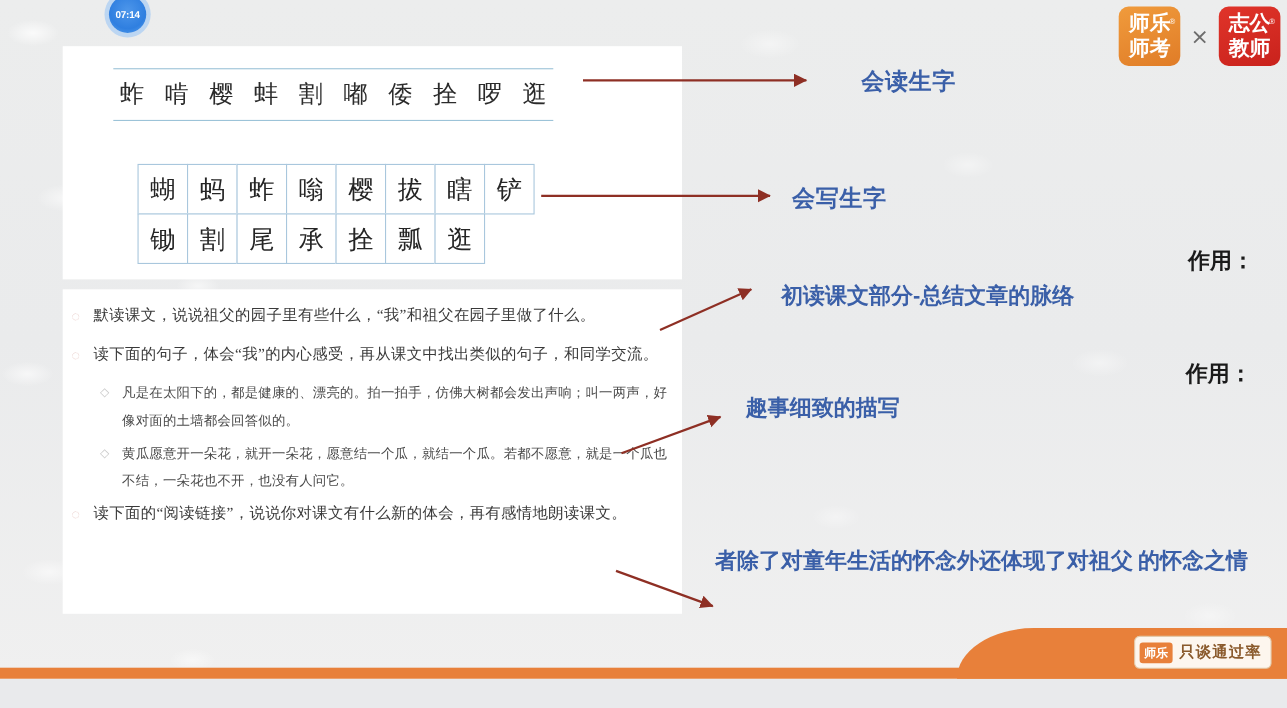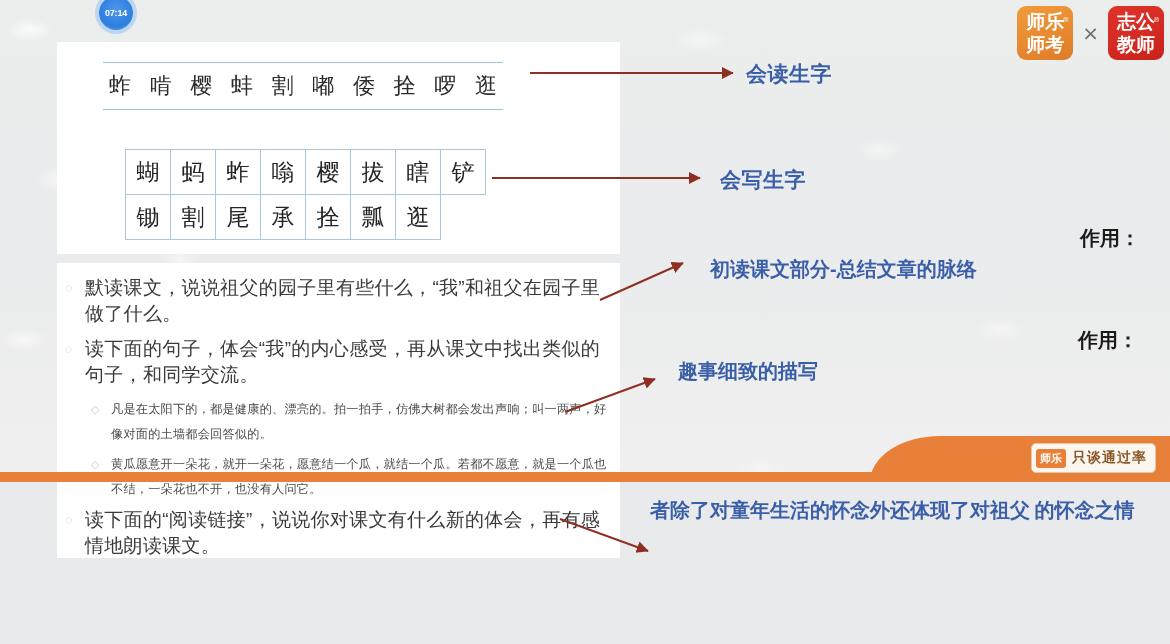--- a/index.html
+++ b/index.html
@@ -9,21 +9,21 @@
   }
   body {
     width: 1170px;
     height: 644px;
     overflow: hidden;
     font-family: "Liberation Sans", "DejaVu Sans", sans-serif;
   }
   #stage {
     position: relative;
     width: 1170px;
-    height: 482px;
+    height: 617px;
     background:
       radial-gradient(ellipse 34px 17px at 30px 30px, rgba(255,255,255,0.75) 0%, rgba(255,255,255,0) 70%),
       radial-gradient(ellipse 30px 15px at 150px 95px, rgba(255,255,255,0.62) 0%, rgba(255,255,255,0) 70%),
       radial-gradient(ellipse 38px 18px at 60px 180px, rgba(255,255,255,0.6) 0%, rgba(255,255,255,0) 70%),
       radial-gradient(ellipse 28px 14px at 180px 260px, rgba(255,255,255,0.55) 0%, rgba(255,255,255,0) 70%),
       radial-gradient(ellipse 34px 16px at 25px 340px, rgba(255,255,255,0.6) 0%, rgba(255,255,255,0) 70%),
       radial-gradient(ellipse 30px 15px at 165px 430px, rgba(255,255,255,0.5) 0%, rgba(255,255,255,0) 70%),
       radial-gradient(ellipse 36px 17px at 45px 520px, rgba(255,255,255,0.55) 0%, rgba(255,255,255,0) 70%),
       radial-gradient(ellipse 30px 15px at 175px 600px, rgba(255,255,255,0.5) 0%, rgba(255,255,255,0) 70%),
       radial-gradient(ellipse 40px 19px at 700px 40px, rgba(255,255,255,0.42) 0%, rgba(255,255,255,0) 70%),
@@ -105,22 +105,22 @@
     width: 20px;
     flex: 0 0 20px;
     color: #dfb9b4;
     font-size: 13px;
     line-height: 26px;
     text-align: left;
     padding-left: 2px;
   }
   .ex-text {
     flex: 1;
-    font-family: Liberation Sans, sans-serif;
-    font-size: 19px;
+    font-family: Liberation Serif, serif;
+    font-size: 14px;
     line-height: 26px;
     color: #3a3a3a;
     letter-spacing: 0.3px;
   }
   .sub-list { margin: 2px 0 4px 28px; }
   .sub-item { display: flex; margin-bottom: 5px; }
   .sub-bullet {
     width: 20px; flex: 0 0 20px;
     color: #c9c9c9;
     font-size: 11px;
@@ -143,21 +143,21 @@
   }
 
   
   .anno {
     position: absolute;
     font-family: "DejaVu Sans", "Liberation Sans", sans-serif;
     font-weight: bold;
     letter-spacing: 0.5px;
   }
 
-  #anno-read  { left: 746px; top: 60px;  font-size: 21px; color: #3a5fa8; }
+  #anno-read  { left: 783px; top: 60px;  font-size: 21px; color: #3a5fa8; }
   #anno-write { left: 720px; top: 166px; font-size: 21px; color: #3a5fa8; }
 
   .anno-block { position: absolute; }
   .anno-label { font-size: 20px; font-weight: bold; color: #1a1a1a; line-height: 30px; text-align: right; }
   .anno-body  { font-size: 20px; font-weight: bold; color: #3a5fa8; line-height: 32px; }
 
   #anno-block-1 { left: 710px; top: 223px; width: 430px; }
   #anno-block-2 { left: 678px; top: 325px; width: 460px; }
   #anno-block-3 { left: 650px; top: 494px; width: 500px; }
   #anno-block-3 .anno-body { display: inline; }

